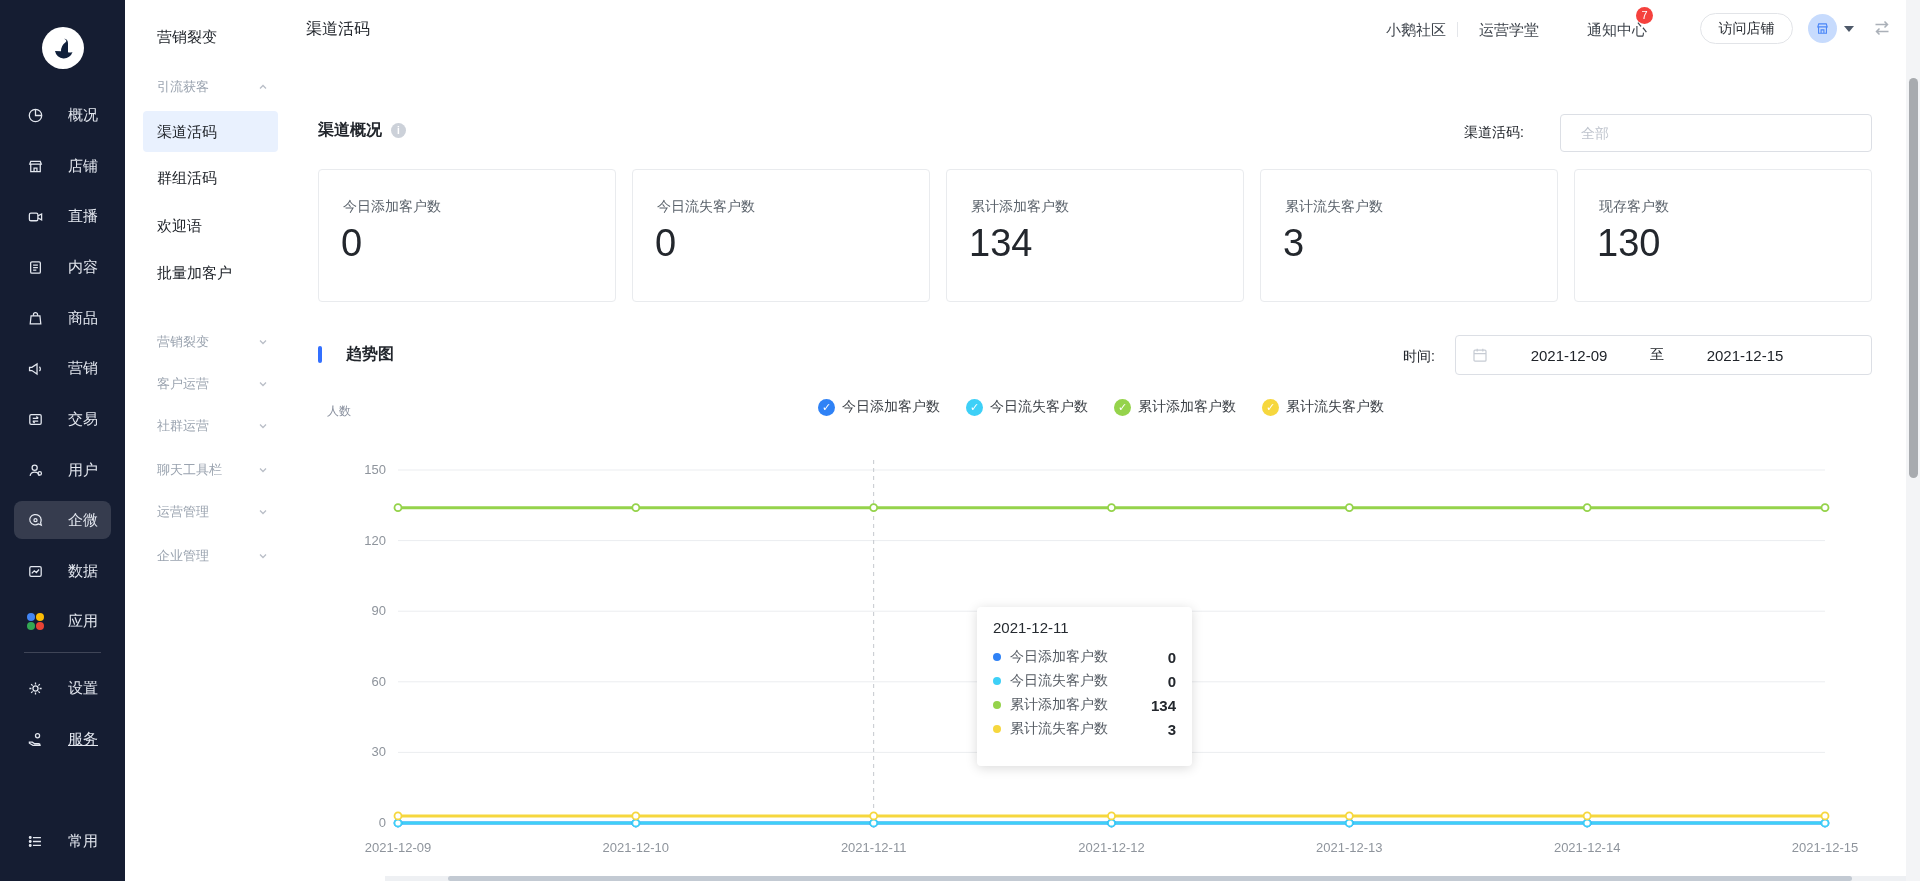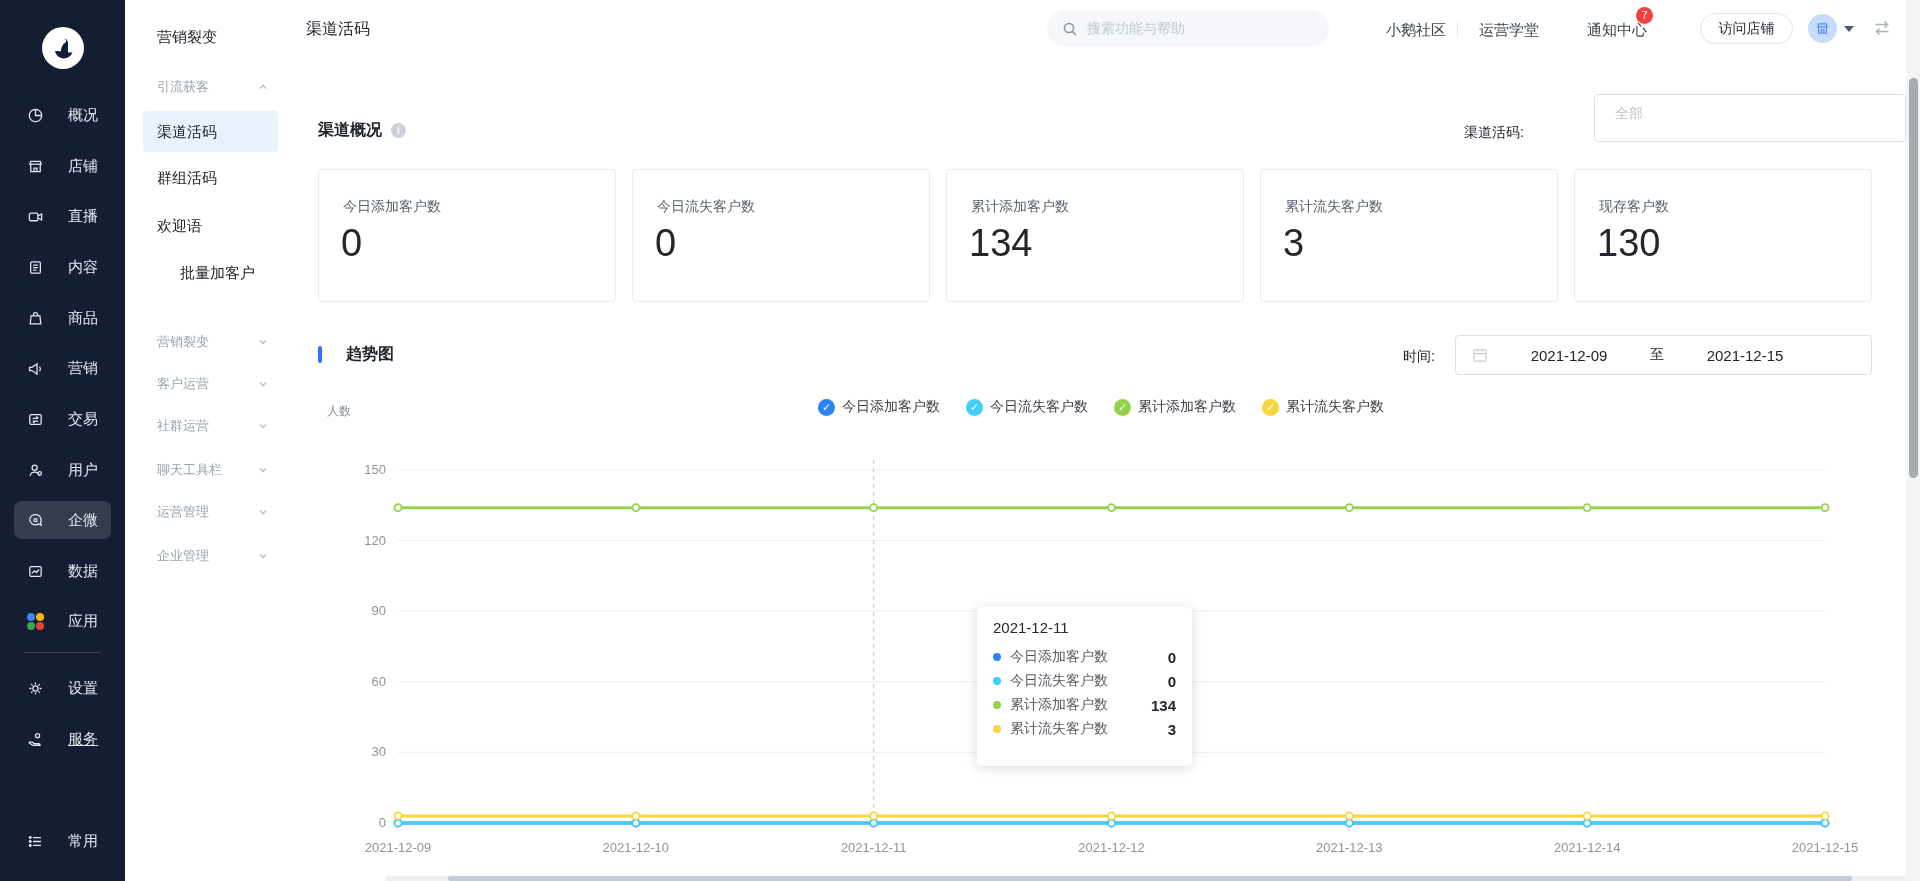--- a/index.html
+++ b/index.html
@@ -46,22 +46,22 @@
   .swap{position:absolute;left:1576px;top:19px;cursor:pointer;}
 
   .content{position:absolute;left:0;top:57px;width:1610px;height:824px;overflow:hidden;background:#fff;}
   .notice{position:absolute;left:22px;top:-21px;width:1560px;height:55px;background:#ecf3fe;
     border:1px solid #9cb9f5;border-radius:4px;box-sizing:border-box;}
   .notice span{position:absolute;left:53px;top:29px;font-size:14px;color:#40474f;}
   .sec-title{position:absolute;left:22px;top:63px;font-size:16px;font-weight:bold;color:#21252b;display:flex;align-items:center;gap:9px;}
   .info-ico{width:15px;height:15px;border-radius:50%;background:#ccd1d9;color:#fff;font-size:10px;font-weight:bold;
     display:inline-flex;align-items:center;justify-content:center;font-style:normal;}
   .filter-label{position:absolute;left:1168px;top:67px;font-size:14px;color:#21252b;}
-  .filter-select{position:absolute;left:1264px;top:37px;width:312px;height:48px;border:1px solid #dcdfe5;border-radius:4px;
-    box-sizing:border-box;line-height:36px;padding-left:20px;font-size:14px;color:#bfc4cd;cursor:pointer;background:#fff;margin-left:34px;}
+  .filter-select{position:absolute;left:1264px;top:57px;width:312px;height:38px;border:1px solid #dcdfe5;border-radius:4px;
+    box-sizing:border-box;line-height:36px;padding-left:20px;font-size:14px;color:#bfc4cd;cursor:pointer;background:#fff;}
   .card{position:absolute;top:112px;width:298px;height:133px;border:1px solid #e9ebee;border-radius:4px;box-sizing:border-box;background:#fff;}
   .card .lb{position:absolute;left:24px;top:28px;font-size:14px;color:#5a626b;}
   .card .vl{position:absolute;left:22px;top:52px;font-size:38px;color:#23272d;}
   .trend-head{position:absolute;left:22px;top:287px;display:flex;align-items:center;gap:24px;}
   .trend-bar{width:4px;height:17px;background:#3370ff;border-radius:2px;}
   .trend-title{font-size:16px;font-weight:bold;color:#21252b;}
   .time-label{position:absolute;left:1107px;top:291px;font-size:14px;color:#21252b;}
   .date-range{position:absolute;left:1159px;top:278px;width:417px;height:40px;border:1px solid #dcdfe5;border-radius:4px;
     box-sizing:border-box;display:flex;align-items:center;padding:0 16px;gap:6px;cursor:pointer;background:#fff;}
   .date-range .dt{width:150px;text-align:center;font-size:15px;color:#20242a;}
@@ -210,21 +210,21 @@
     <div id="sub-nav">
         <div class="sub-group" style="top: 77px;">
           <span>引流获客</span>
           <span><svg width="10" height="10" viewBox="0 0 10 10">
               <path d="M2 6.5 L5 3.5 L8 6.5" stroke="#b9bec7" stroke-width="1.3" fill="none"></path>
             </svg></span>
         </div>
         <div class="sub-item active" style="top: 111px;">渠道活码</div>
         <div class="sub-item" style="top: 157px;">群组活码</div>
         <div class="sub-item" style="top: 205px;">欢迎语</div>
-        <div class="sub-item" style="top: 252px; text-align: center;">批量加客户</div>
+        <div class="sub-item" style="top: 252px;">批量加客户</div>
         <div class="sub-group" style="top: 332px;">
           <span>营销裂变</span>
           <span><svg width="10" height="10" viewBox="0 0 10 10">
               <path d="M2 3.5 L5 6.5 L8 3.5" stroke="#b9bec7" stroke-width="1.3" fill="none"></path>
             </svg></span>
         </div>
         <div class="sub-group" style="top: 374px;">
           <span>客户运营</span>
           <span><svg width="10" height="10" viewBox="0 0 10 10">
               <path d="M2 3.5 L5 6.5 L8 3.5" stroke="#b9bec7" stroke-width="1.3" fill="none"></path>
@@ -253,27 +253,20 @@
           <span><svg width="10" height="10" viewBox="0 0 10 10">
               <path d="M2 3.5 L5 6.5 L8 3.5" stroke="#b9bec7" stroke-width="1.3" fill="none"></path>
             </svg></span>
         </div>
       </div>
   </aside>
 
   <div class="main">
     <header class="topbar">
       <div class="page-title">渠道活码</div>
-      <div class="search">
-        <svg width="16" height="16" viewBox="0 0 16 16">
-          <circle cx="7" cy="7" r="4.6" fill="none" stroke="#8f959e" stroke-width="1.5"></circle>
-          <path d="M10.6 10.6 L14 14" stroke="#8f959e" stroke-width="1.5"></path>
-        </svg>
-        <span>搜索功能与帮助</span>
-      </div>
       <a class="tlink" style="left:1081px">小鹅社区</a>
       <span class="tsep"></span>
       <a class="tlink" style="left:1174px">运营学堂</a>
       <a class="tlink" style="left:1282px">通知中心</a>
       <span class="badge">7</span>
       <button class="visit-btn">访问店铺</button>
       <div class="store-avatar">
         <svg width="15" height="15" viewBox="0 0 16 16">
           <path d="M3 6.2 L4 3 h8 l1 3.2 Z M3.8 6.5 V13 h8.4 V6.5 M6.5 13 V9.5 h3 V13" fill="none" stroke="#4a86f7" stroke-width="1.2"></path>
         </svg>

